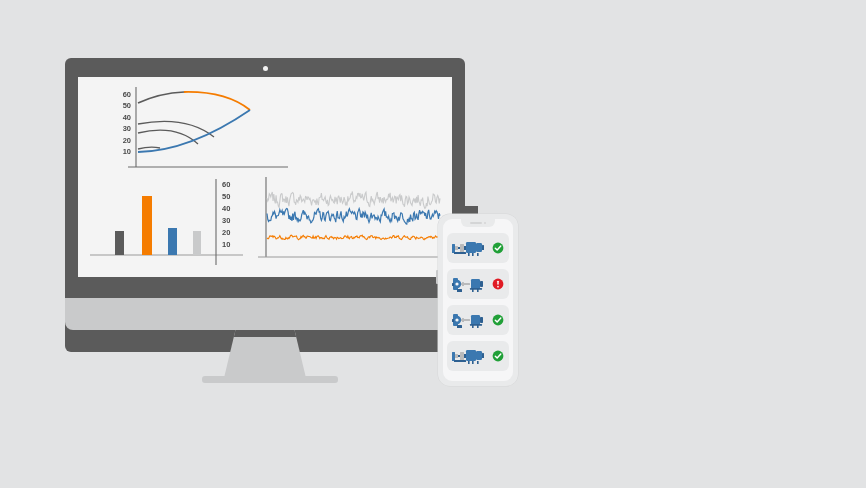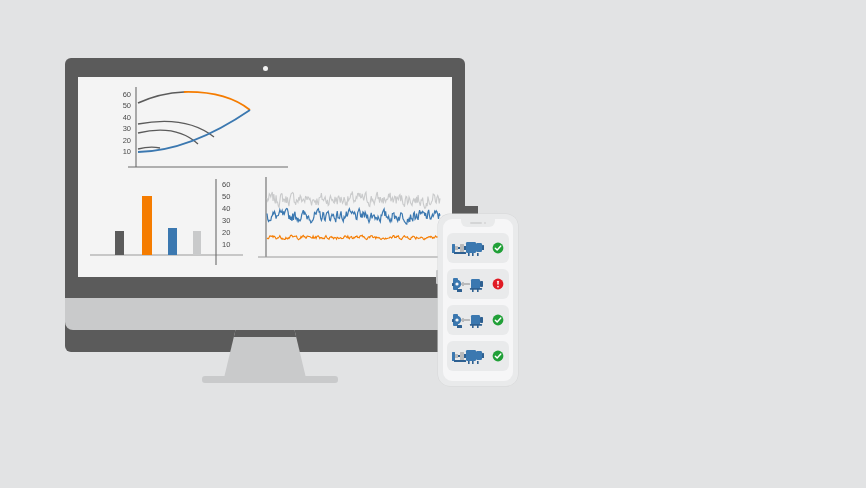--- a/index.html
+++ b/index.html
@@ -18,20 +18,21 @@
     overflow: hidden;
   }
 
   
   #monitor {
     position: absolute;
     left: 65px;
     top: 58px;
     width: 400px;
     height: 294px;
+    font-weight: bold;
   }
   #monitor-bezel {
     position: absolute;
     inset: 0;
     background: #5b5b5b;
     border-radius: 6px;
   }
   #webcam-dot {
     position: absolute;
     left: 50%;

